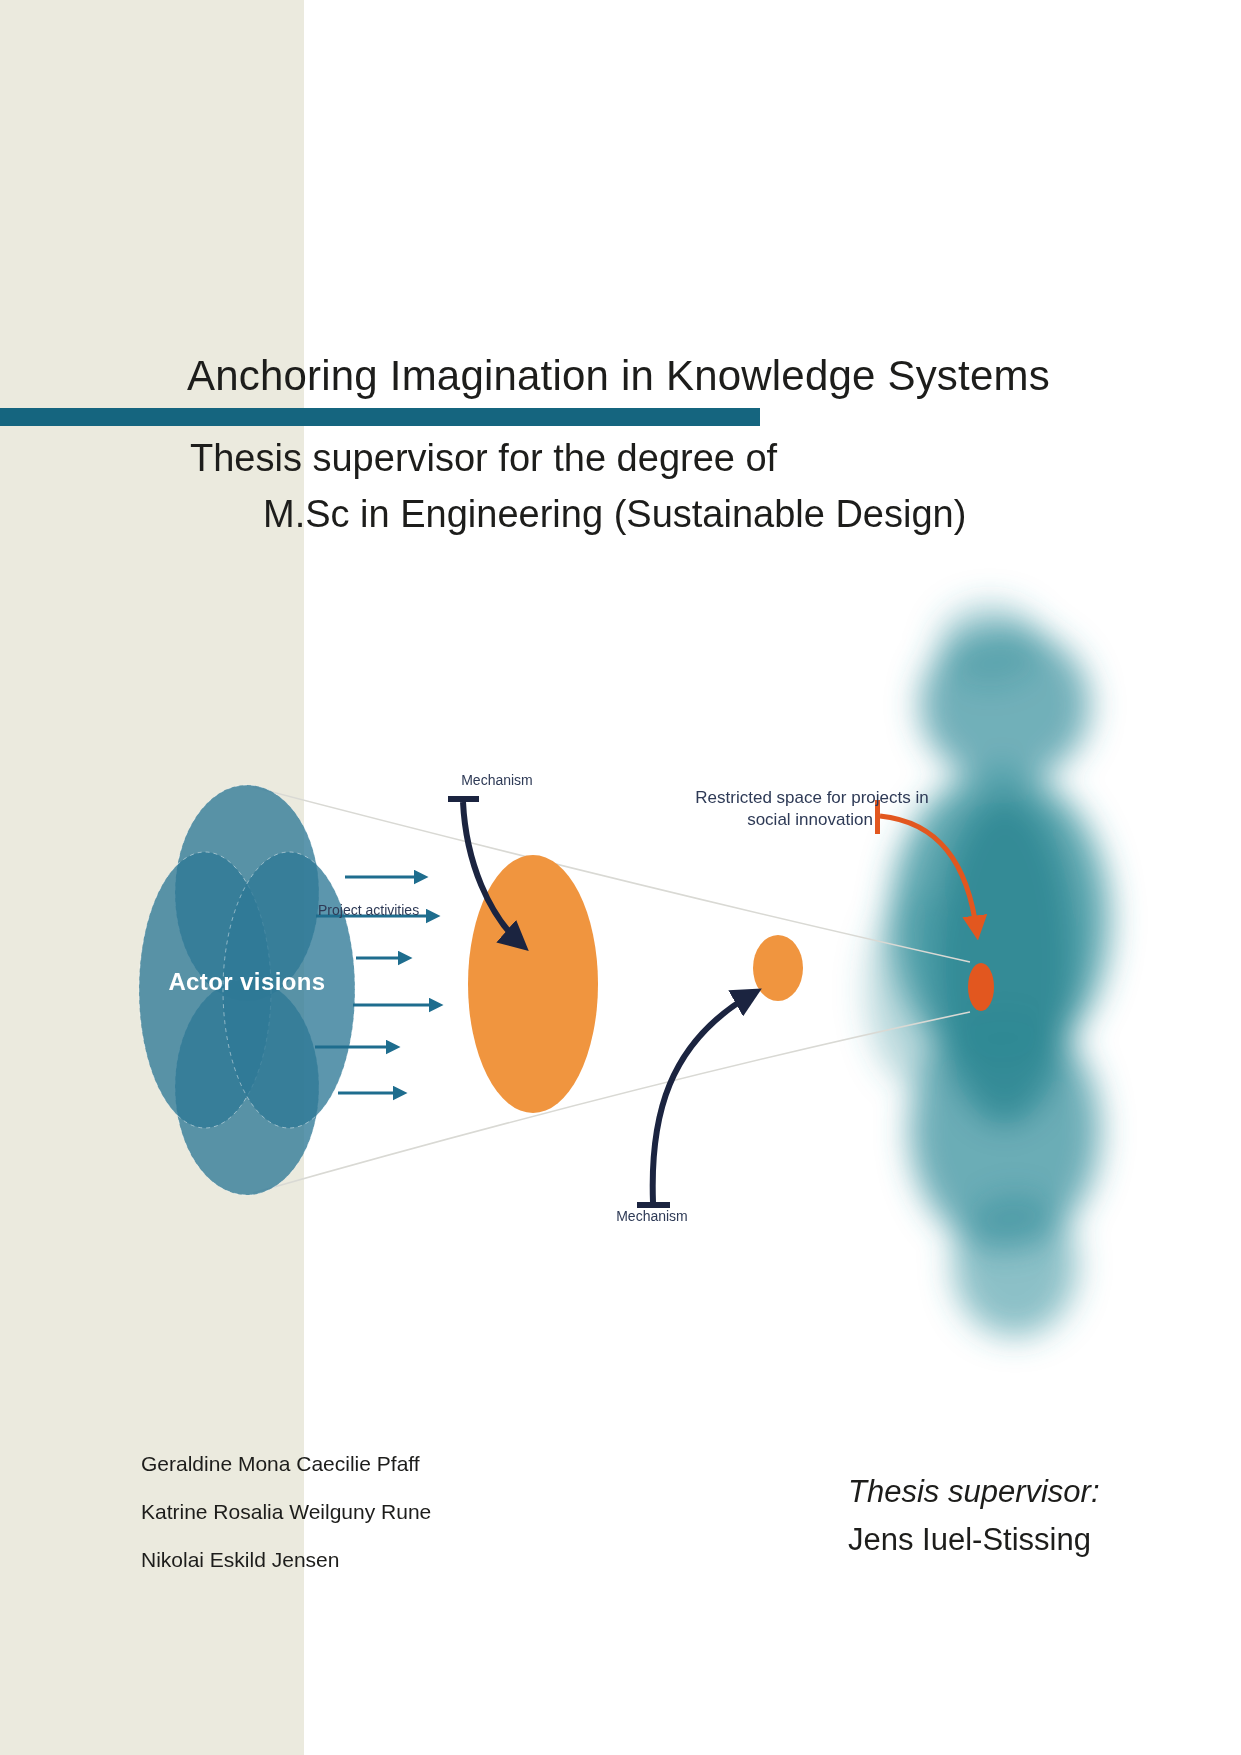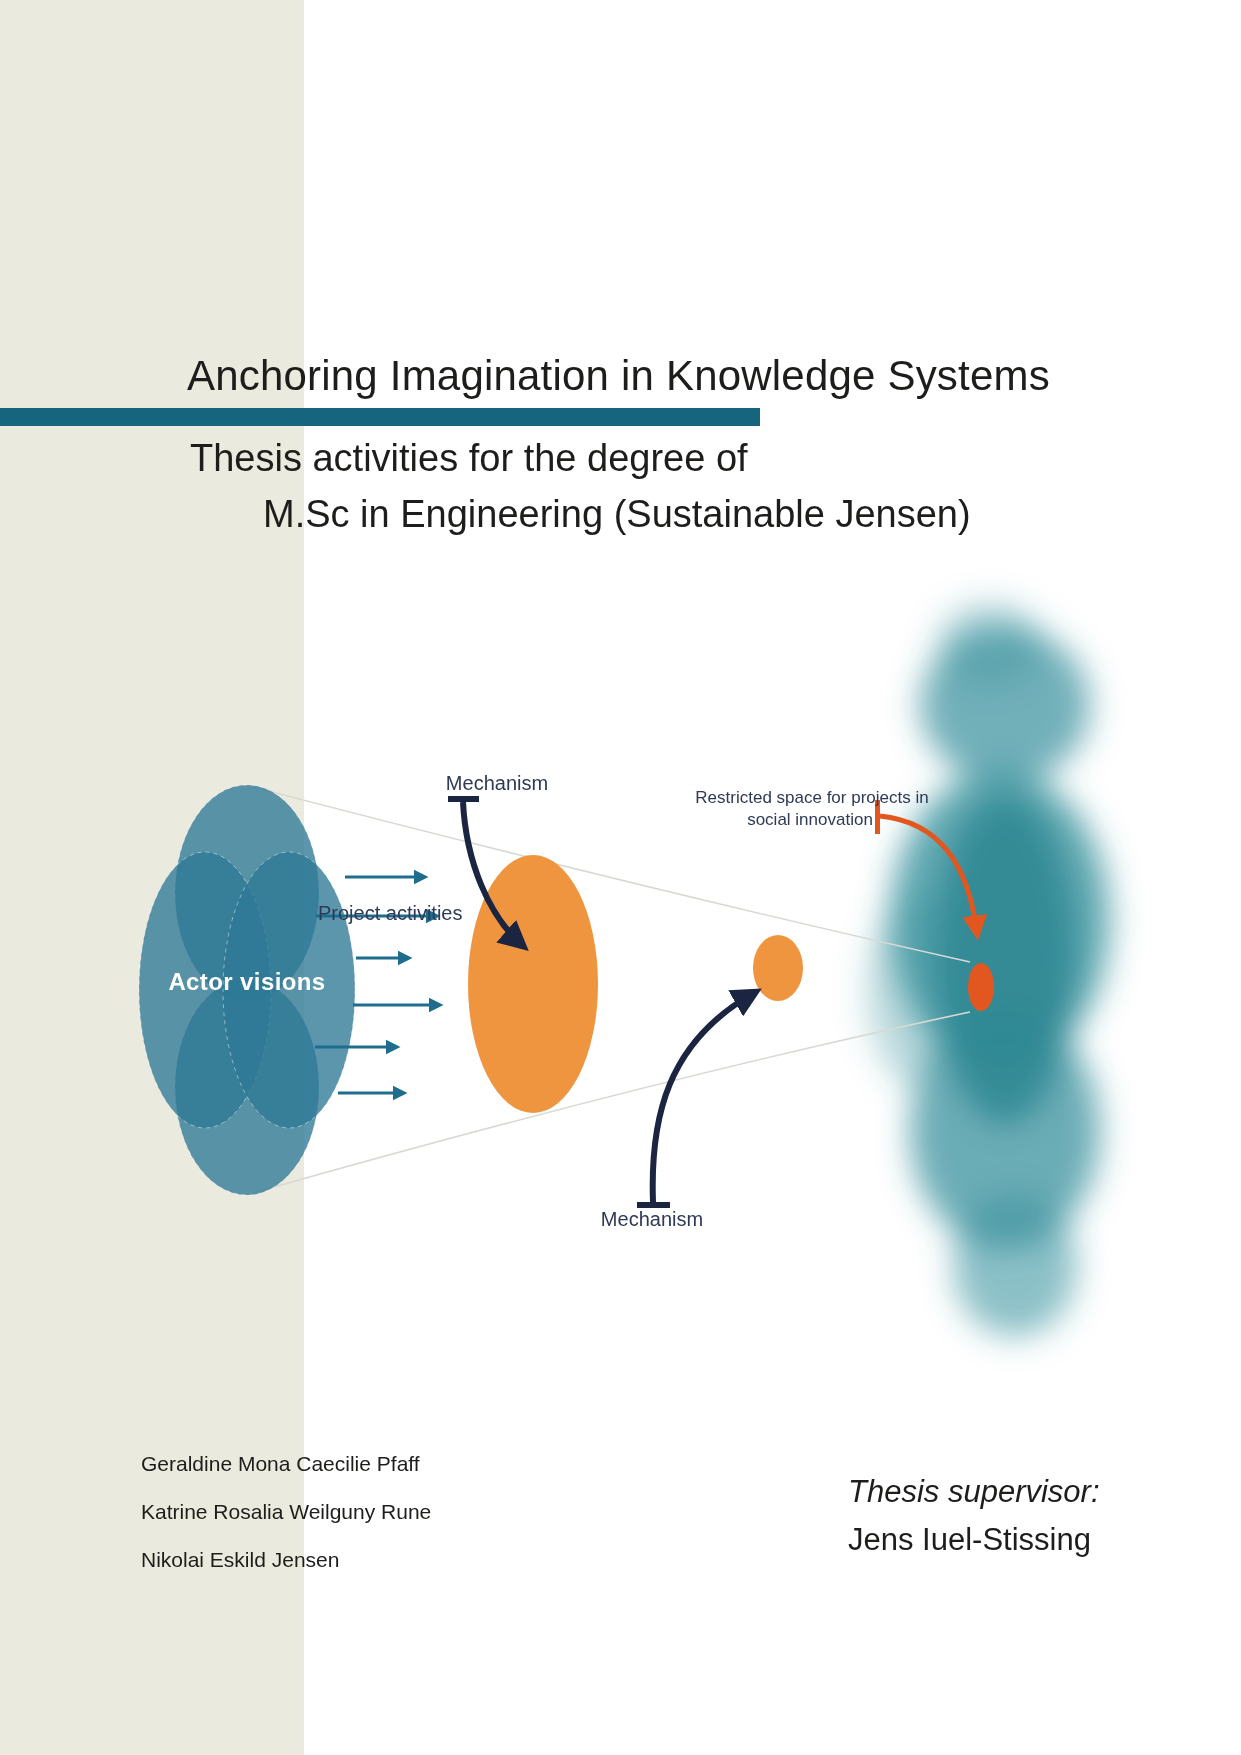--- a/index.html
+++ b/index.html
@@ -19,21 +19,21 @@
   }
   .teal-bar {
     left:0; top:408px; width:760px; height:18px;
     background:var(--bar-teal); z-index:1;
   }
   .subtitle-1 { left:190px; top:437px; font-size:38px; line-height:42px; white-space:nowrap; z-index:2; }
   .subtitle-2 { left:263px; top:493px; font-size:38px; line-height:42px; white-space:nowrap; z-index:2; }
 
   
   .dlabel {
-    font-size:20px; color:var(--diagram-text); white-space:nowrap; z-index:3;
+    font-size:14px; color:var(--diagram-text); white-space:nowrap; z-index:3;
   }
   .centerx { transform:translateX(-50%); }
   .mech-top    { left:497px; top:772px; }
   .mech-bottom { left:652px; top:1208px; }
   .restricted-1 { left:812px; top:788px; font-size:17px; }
   .restricted-2 { left:810px; top:810px; font-size:17px; }
   .proj-label  { left:318px; top:902px;text-align:center; }
   .actor-label {
     left:247px; top:982px; transform:translate(-50%,-50%);
     font-size:24px; font-weight:bold; letter-spacing:0.4px;
@@ -135,22 +135,22 @@
     </g>
 
     <g>
       <rect class="obar" x="875" y="800" width="5" height="34"></rect>
       <path class="oarrow" d="M880,816 C938,822 968,862 977,933" marker-end="url(#mkOrange)"></path>
     </g>
   </svg>
 
   <div class="abs title">Anchoring Imagination in Knowledge Systems</div>
   <div class="abs teal-bar"></div>
-  <div class="abs subtitle-1">Thesis activities for the degree of</div>
-  <div class="abs subtitle-2">M.Sc in Engineering (Sustainable Jensen)</div>
+  <div class="abs subtitle-1">Thesis supervisor for the degree of</div>
+  <div class="abs subtitle-2">M.Sc in Engineering (Sustainable Design)</div>
 
   <div class="abs dlabel centerx mech-top">Mechanism</div>
   <div class="abs dlabel centerx mech-bottom">Mechanism</div>
   <div class="abs dlabel centerx restricted-1">Restricted space for projects in</div>
   <div class="abs dlabel centerx restricted-2">social innovation</div>
   <div class="abs dlabel proj-label">Project activities</div>
   <div class="abs actor-label">Actor visions</div>
 
   <div class="abs authors">
     <div>Geraldine Mona Caecilie Pfaff</div>

